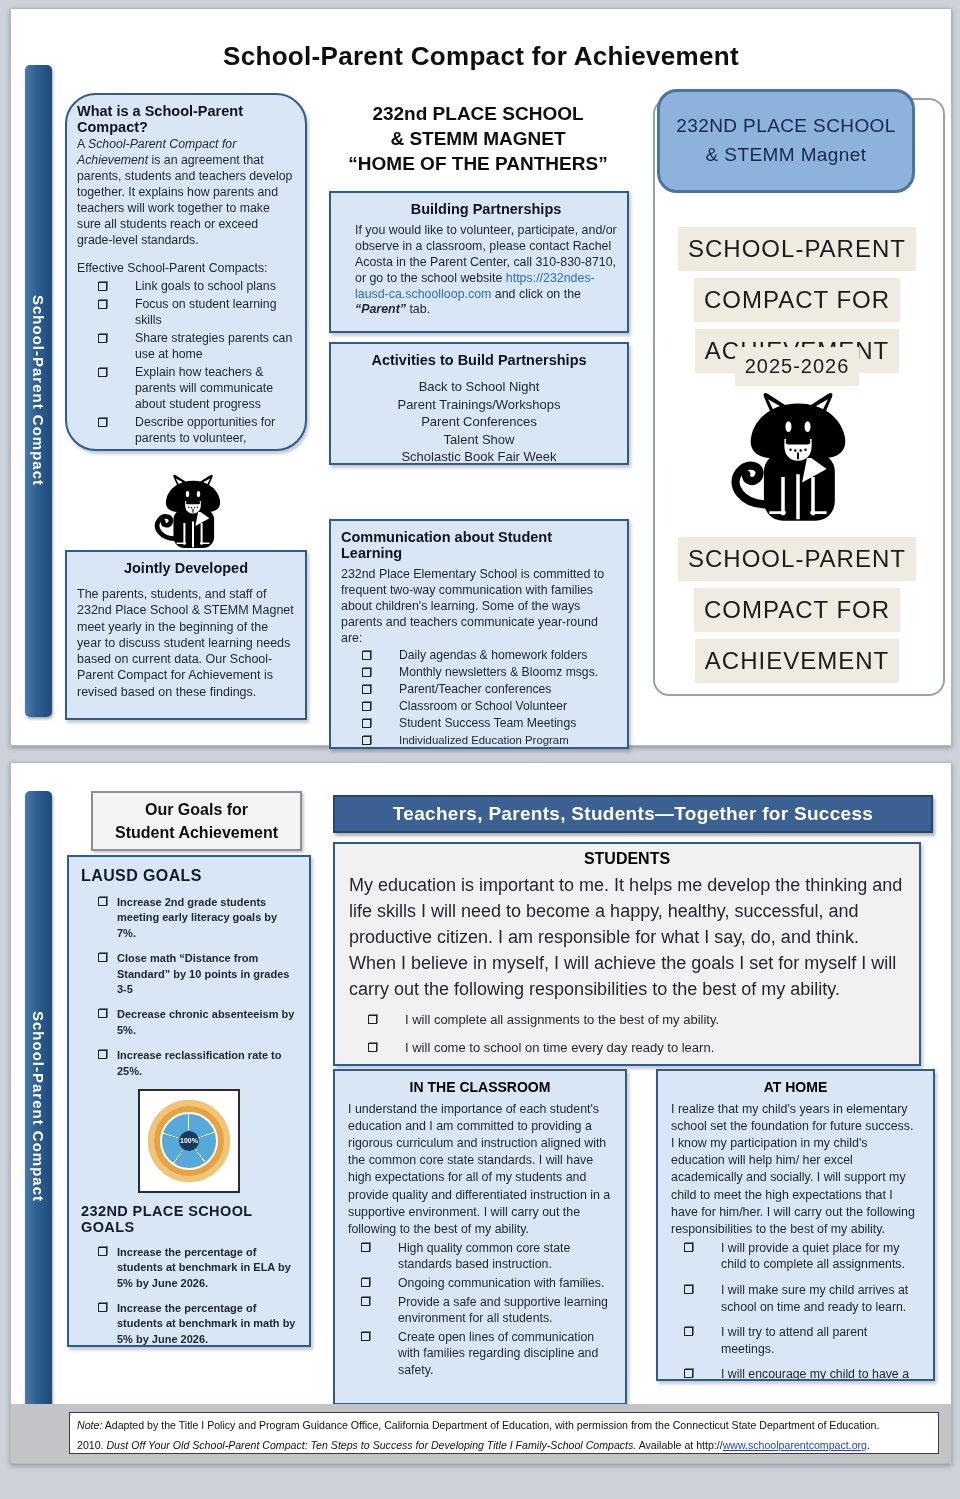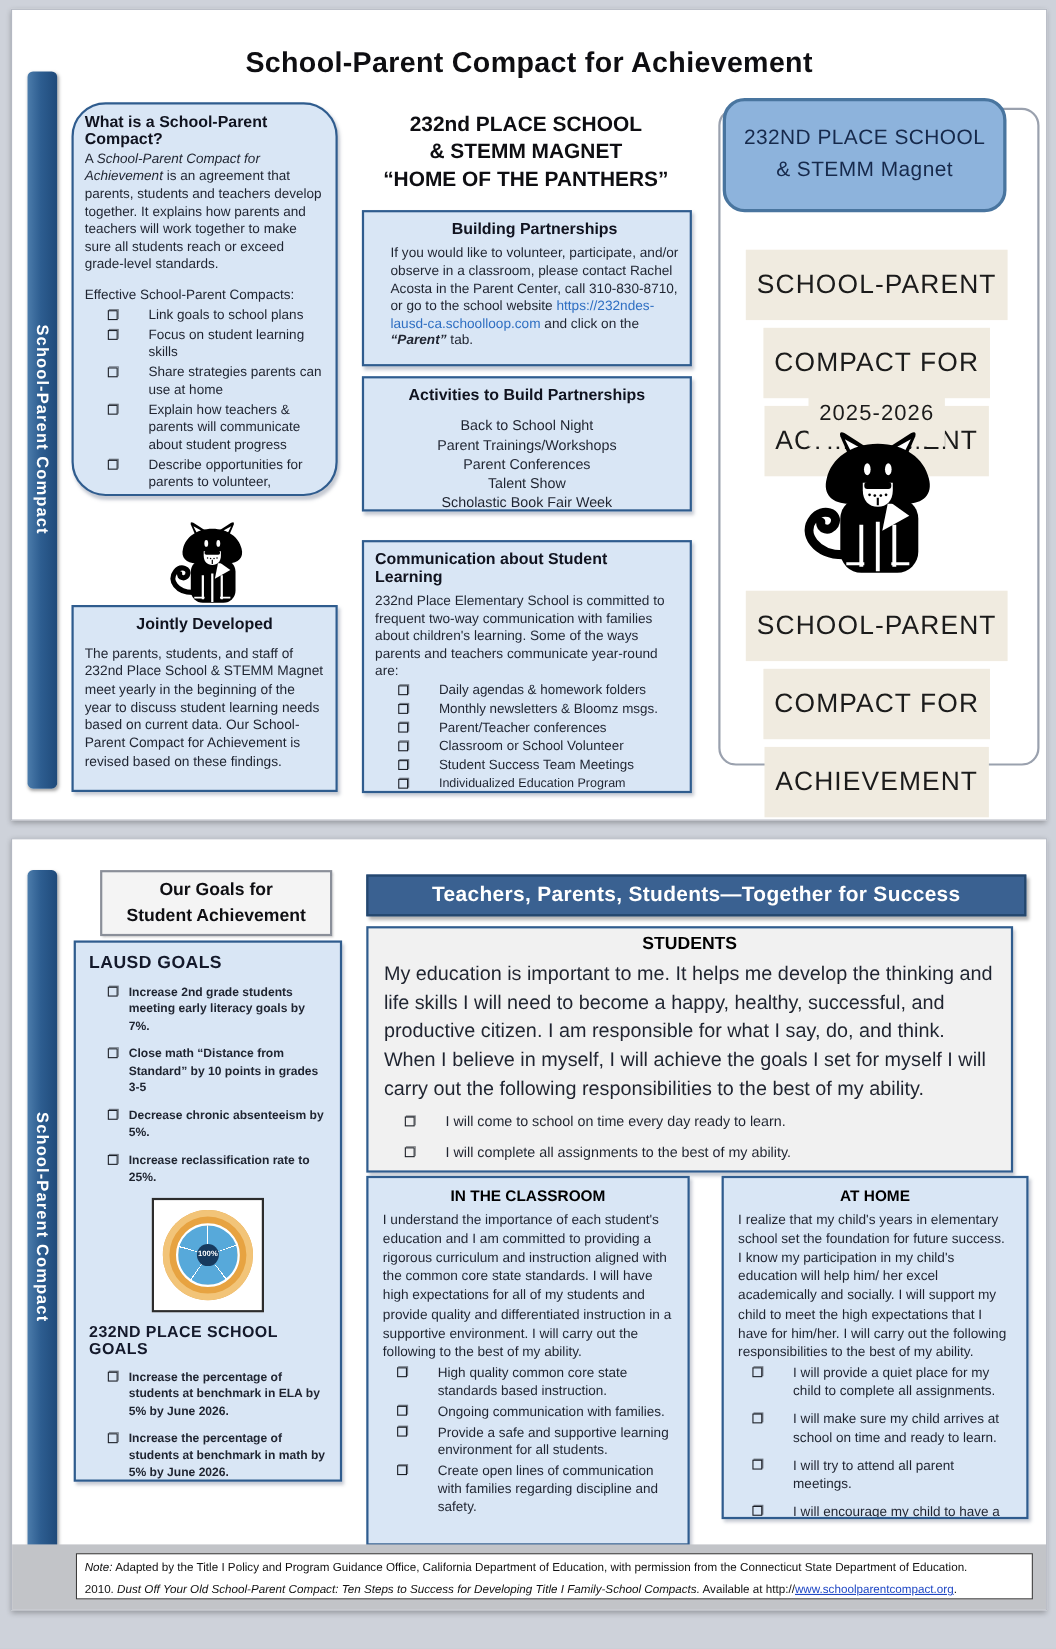--- a/index.html
+++ b/index.html
@@ -60,42 +60,42 @@
 
   
   .mid-heading {
     position:absolute; left:318px; top:92px; width:298px; text-align:center;
     font-size:19px; font-weight:bold; line-height:1.32; color:#0e0e12;
   }
   #building-box   { left:318px; top:182px; width:300px; height:142px;padding-left:24px; }
   #building-box .body { margin-top:6px; font-size:12.4px; line-height:1.28; }
   #activities-box { left:318px; top:333px; width:300px; height:123px; }
   .act-list { margin-top:10px; text-align:center; font-size:13px; line-height:1.35; }
-  #comm-box       { left:318px; top:482px; width:300px; height:230px; }
+  #comm-box       { left:318px; top:510px; width:300px; height:230px; }
   #comm-box .body { margin-top:6px; font-size:12.4px; line-height:1.28; }
   #comm-box .bullets li { font-size:12.2px; margin-bottom:1px; }
   #comm-box .bullets li:last-child { font-size:11.4px; }
   .link { color:#2f6fc2; text-decoration:none; }
 
   
   .cover-card {
     position:absolute; left:642px; top:89px; width:288px; height:594px;
     background:#fff; border:2px solid #9aa1ae; border-radius:16px;
   }
   .badge {
     position:absolute; left:646px; top:80px; width:258px; height:104px;
     background:#8db3dc; border:3px solid #49759f; border-radius:20px;
     display:flex; flex-direction:column; align-items:center; justify-content:flex-start;
     padding-top:20px; box-sizing:border-box; z-index:2;
     font-size:19px; color:#16294b; line-height:1.5; letter-spacing:.4px;
   }
   .cover-title { position:absolute; left:642px; width:288px; text-align:center; }
   .cover-title div { margin-bottom:7px; }
   .hl {
-    display:inline-block; background:#f0ebe0; padding:18px 10px;
+    display:inline-block; background:#f0ebe0; padding:8px 10px;
     font-size:24px; letter-spacing:1px; color:#1b1b1b;
   }
   #cover-title-1 { top:218px; }
   #cover-title-2 { top:528px; }
   .cover-year { position:absolute; left:642px; top:338px; width:288px; text-align:center; }
   .cover-year .hl { font-size:20px; }
   .panther-lg { position:absolute; left:712px; top:378px; width:150px; height:142px; }
 
   
   .goals-header {
@@ -362,25 +362,25 @@
   </div>
 
   <div class="banner">Teachers, Parents, Students—Together for Success</div>
 
   <div class="bluebox" id="students-box">
     <div class="box-title">STUDENTS</div>
     <p class="body">My education is important to me.  It helps me develop the thinking and life skills I will need to become a happy, healthy, successful, and productive citizen.  I am responsible for what I say, do, and think.  When I believe in myself, I will achieve the goals I set for myself I will carry out the following responsibilities to the best of my ability.</p>
     <ul class="bullets">
       <li>
           <span class="mark"></span>
+          <span>I will complete all assignments to the best of my ability.</span>
+        </li>
+      <li>
+          <span class="mark"></span>
           <span>I will come to school on time every day ready to learn.</span>
-        </li>
-      <li>
-          <span class="mark"></span>
-          <span>I will complete all assignments to the best of my ability.</span>
         </li>
       <li>
           <span class="mark"></span>
           <span>I will take responsibility for my actions and behavior.</span>
         </li>
       <li>
           <span class="mark"></span>
           <span>I will follow all school and classroom rules.</span>
         </li>
     </ul>

